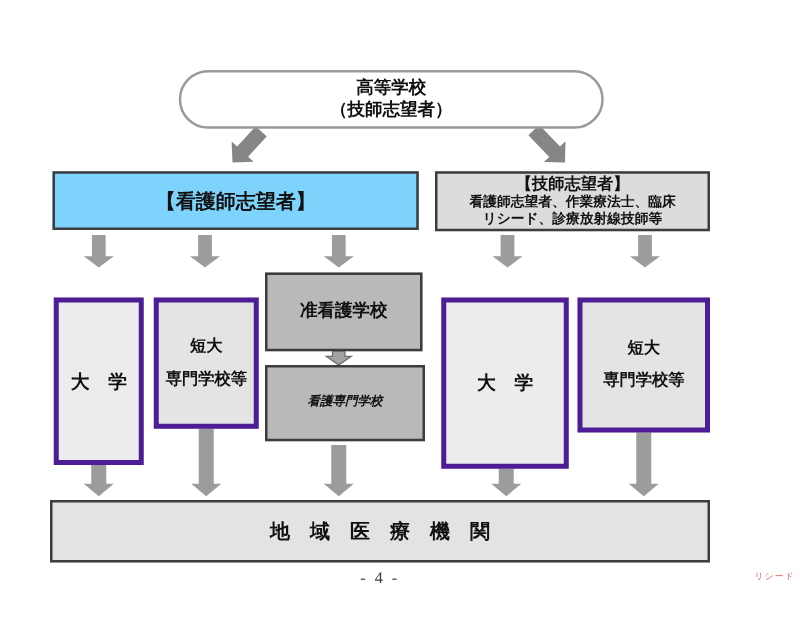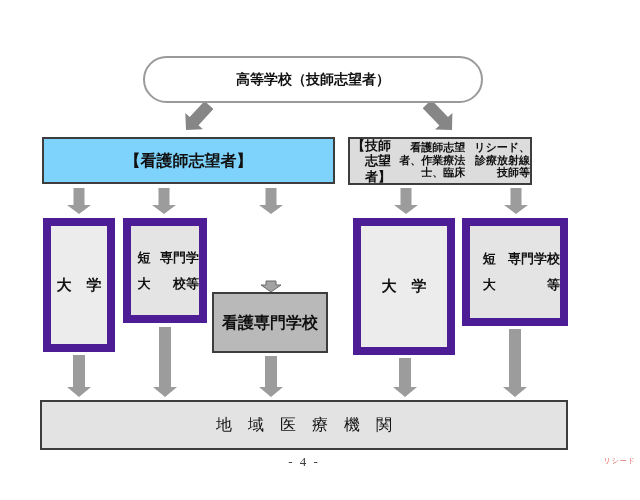--- a/index.html
+++ b/index.html
@@ -4,39 +4,39 @@
 <style>
   html,body{margin:0;padding:0;background:#fff;}
   .canvas{
     position:relative;width:640px;height:500px;background:#ffffff;overflow:hidden;
     font-family:"DejaVu Sans","Liberation Sans",sans-serif;color:#111;
   }
   .title{
     position:absolute;left:30px;top:20px;font-size:13px;font-weight:700;letter-spacing:0.5px;
   }
   .box{
-    position:absolute;box-sizing:border-box;display:flex;
-    align-items:center;justify-content:center;text-align:right;line-height:1.25;
+    position:absolute;box-sizing:border-box;display:flex;flex-direction:column;
+    align-items:center;justify-content:center;text-align:center;line-height:1.25;
   }
   .stadium{
     left:143px;top:56px;width:340px;height:47px;background:#ffffff;
     border:2px solid #9a9a9a;border-radius:24px;font-size:14px;font-weight:600;
   }
   .border-dark{border:2px solid #3d3d3d;}
-  .border-light{border:8px solid #4c1d95;}
+  .border-light{border:4px solid #4c1d95;margin-top:20px;}
   .nurse-header{left:42px;top:137px;width:293px;height:47px;font-size:16px;font-weight:700;}
-  .tech-header{left:348px;top:137px;width:184px;height:48px;font-size:13px;font-weight:700;line-height:1.18;}
+  .tech-header{left:348px;top:137px;width:220px;height:48px;font-size:13px;font-weight:700;line-height:1.18;}
   .tech-detail{font-size:11px;font-weight:700;}
   .univ-left{left:43px;top:218px;width:72px;height:134px;font-size:15px;font-weight:600;}
   .tandai-left{left:123px;top:218px;width:84px;height:105px;font-size:13px;font-weight:600;line-height:2.0;}
   .jun-kango{left:212px;top:218px;width:126px;height:63px;font-size:14px;font-weight:600;}
-  .kango-senmon{left:212px;top:292px;width:116px;height:61px;font-size:16px;font-weight:600;}
+  .kango-senmon{left:212px;top:292px;width:128px;height:61px;font-size:10px;font-weight:600;font-style:italic;}
   .univ-right{left:353px;top:218px;width:102px;height:137px;font-size:15px;font-weight:600;}
   .tandai-right{left:462px;top:218px;width:106px;height:108px;font-size:13px;font-weight:600;line-height:2.0;}
-  .regional{left:40px;top:400px;width:528px;height:50px;font-size:16px;font-weight:400;}
+  .regional{left:40px;top:400px;width:528px;height:50px;font-size:16px;font-weight:700;}
   .arrows{position:absolute;left:0;top:0;pointer-events:none;}
   .pagenum{
     position:absolute;left:0;top:454px;width:608px;text-align:center;
     font-family:"Liberation Serif","DejaVu Serif",serif;font-size:13px;color:#3c3c3c;letter-spacing:2px;
   }
   .logo{
     position:absolute;right:4px;top:458px;width:110px;text-align:center;line-height:1;
   }
   .logo .ruby{
     display:block;font-size:7px;color:#e0635f;letter-spacing:1px;margin-bottom:0;margin-left:18px;text-align:right;
@@ -89,20 +89,23 @@
 
   <div class="box border-light univ-left" style="background-color: rgb(236, 236, 236);">
     <span>大　学</span>
   </div>
 
   <div class="box border-light tandai-left" style="background-color: rgb(228, 228, 228);">
     <span>短大</span>
     <span>専門学校等</span>
   </div>
 
+  <div class="box border-dark jun-kango" style="background-color: rgb(185, 185, 185);">
+    <span>准看護学校</span>
+  </div>
 
   <div class="box border-dark kango-senmon" style="background-color: rgb(185, 185, 185);">
     <span>看護専門学校</span>
   </div>
 
   <div class="box border-light univ-right" style="background-color: rgb(236, 236, 236);">
     <span>大　学</span>
   </div>
 
   <div class="box border-light tandai-right" style="background-color: rgb(228, 228, 228);">

